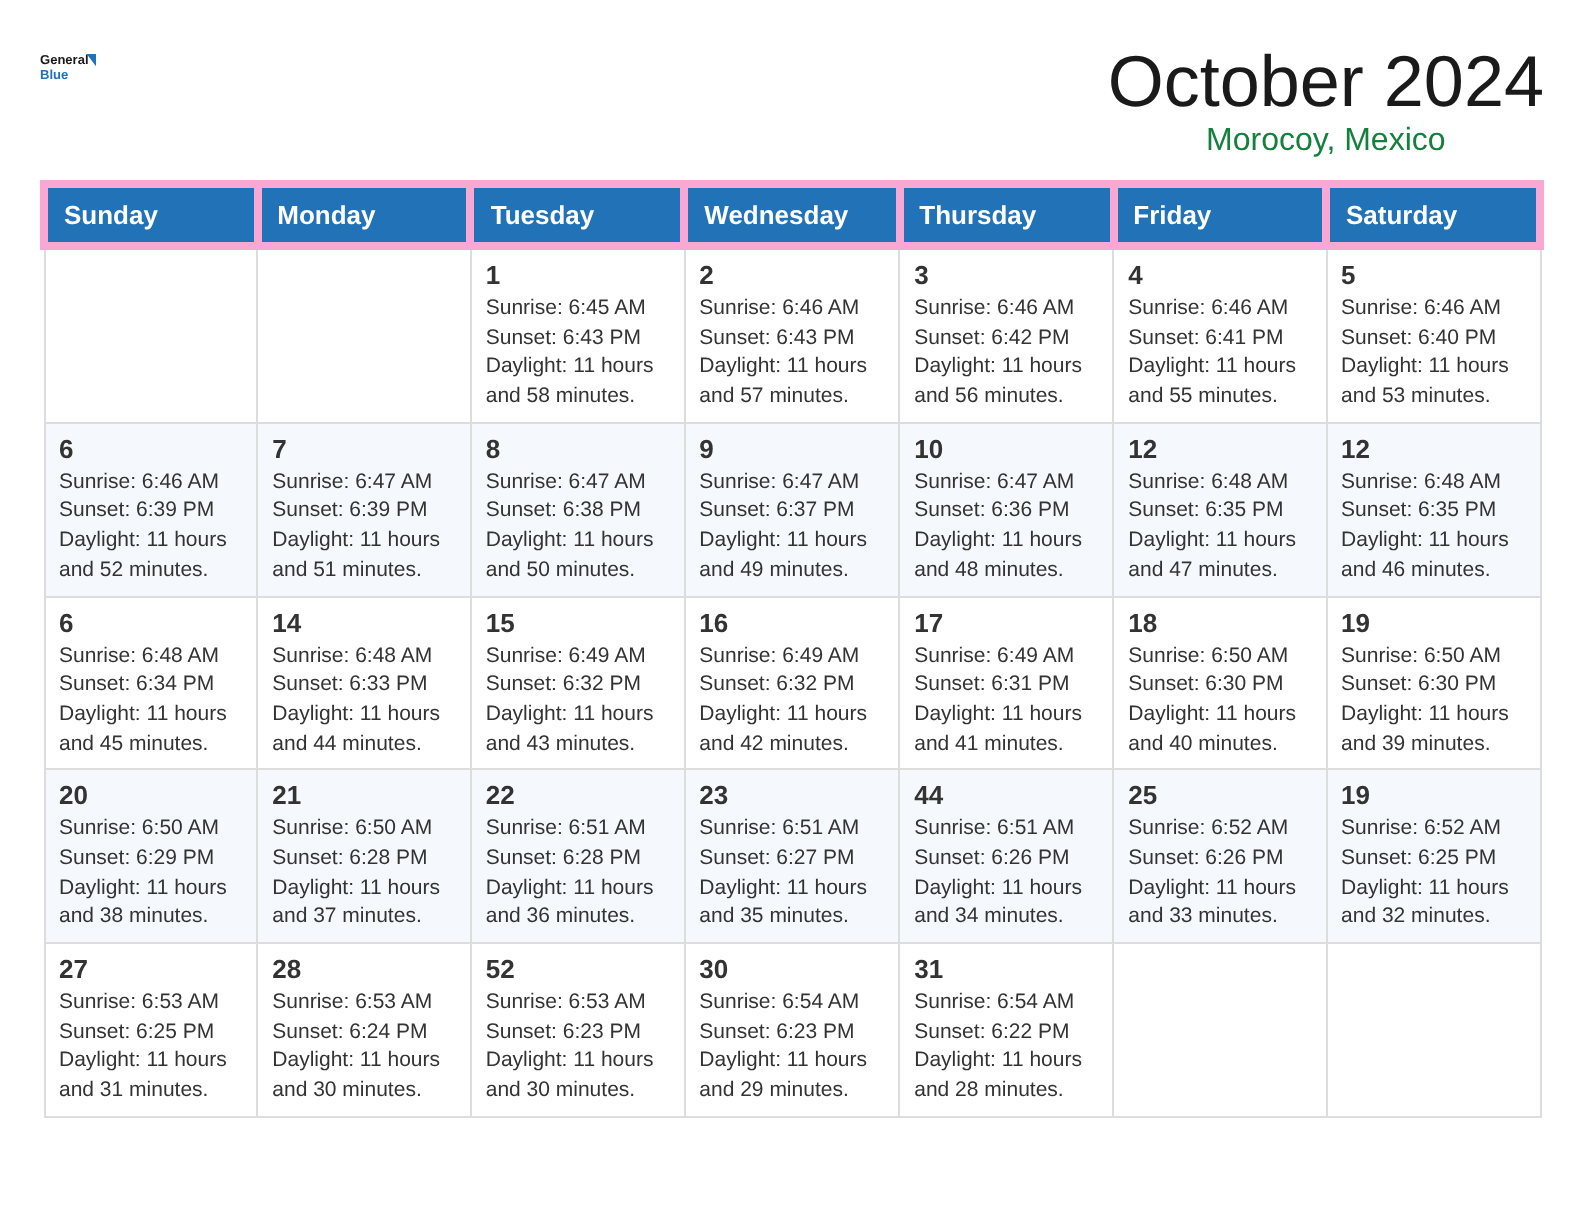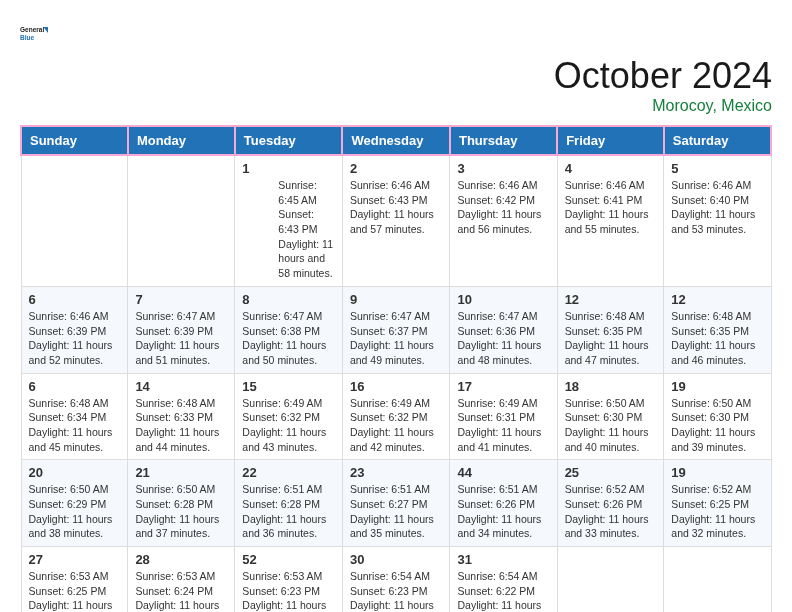--- a/index.html
+++ b/index.html
@@ -19,22 +19,21 @@
     .logo {
       display: flex;
       align-items: center;
       gap: 4px;
     }
     .logo-icon {
       width: 28px;
       height: 28px;
     }
     .title-area {
-      text-align: right;
-      margin-top: 35px;
+      text-align: center;
     }
     .month-title {
       font-size: 36px;
       font-weight: normal;
       color: #1a1a1a;
     }
     .location {
       font-size: 16px;
       color: #15803d;
     }
@@ -43,21 +42,21 @@
       border-collapse: collapse;
       border: 1px solid #ccc;
     }
     .calendar th {
       background-color: #2272b8;
       color: #fff;
       text-align: left;
       padding: 6px 8px;
       font-size: 13px;
       font-weight: bold;
-      border: 2px solid #f9a8d4;
+      border: 4px solid #f9a8d4;
     }
     .calendar td {
       vertical-align: top;
       padding: 5px 7px;
       font-size: 11px;
       color: #333;
       border: 1px solid #ddd;
       width: 108px;
       min-height: 80px;
       background: #fff;
@@ -108,21 +107,21 @@
         <th>Friday</th>
         <th>Saturday</th>
       </tr>
     </thead>
   <tbody id="cal-body">
       <tr>
         <td class="empty-cell"></td>
         <td class="empty-cell"></td>
         <td>
           <span class="day-number">1</span>
-          <div class="day-info" style="white-space: pre-line; margin-left: 36px;">Sunrise: 6:45 AM
+          <div class="day-info" style="white-space: pre-line;">Sunrise: 6:45 AM
 Sunset: 6:43 PM
 Daylight: 11 hours and 58 minutes.</div>
         </td>
         <td>
           <span class="day-number">2</span>
           <div class="day-info" style="white-space: pre-line;">Sunrise: 6:46 AM
 Sunset: 6:43 PM
 Daylight: 11 hours and 57 minutes.</div>
         </td>
         <td>

